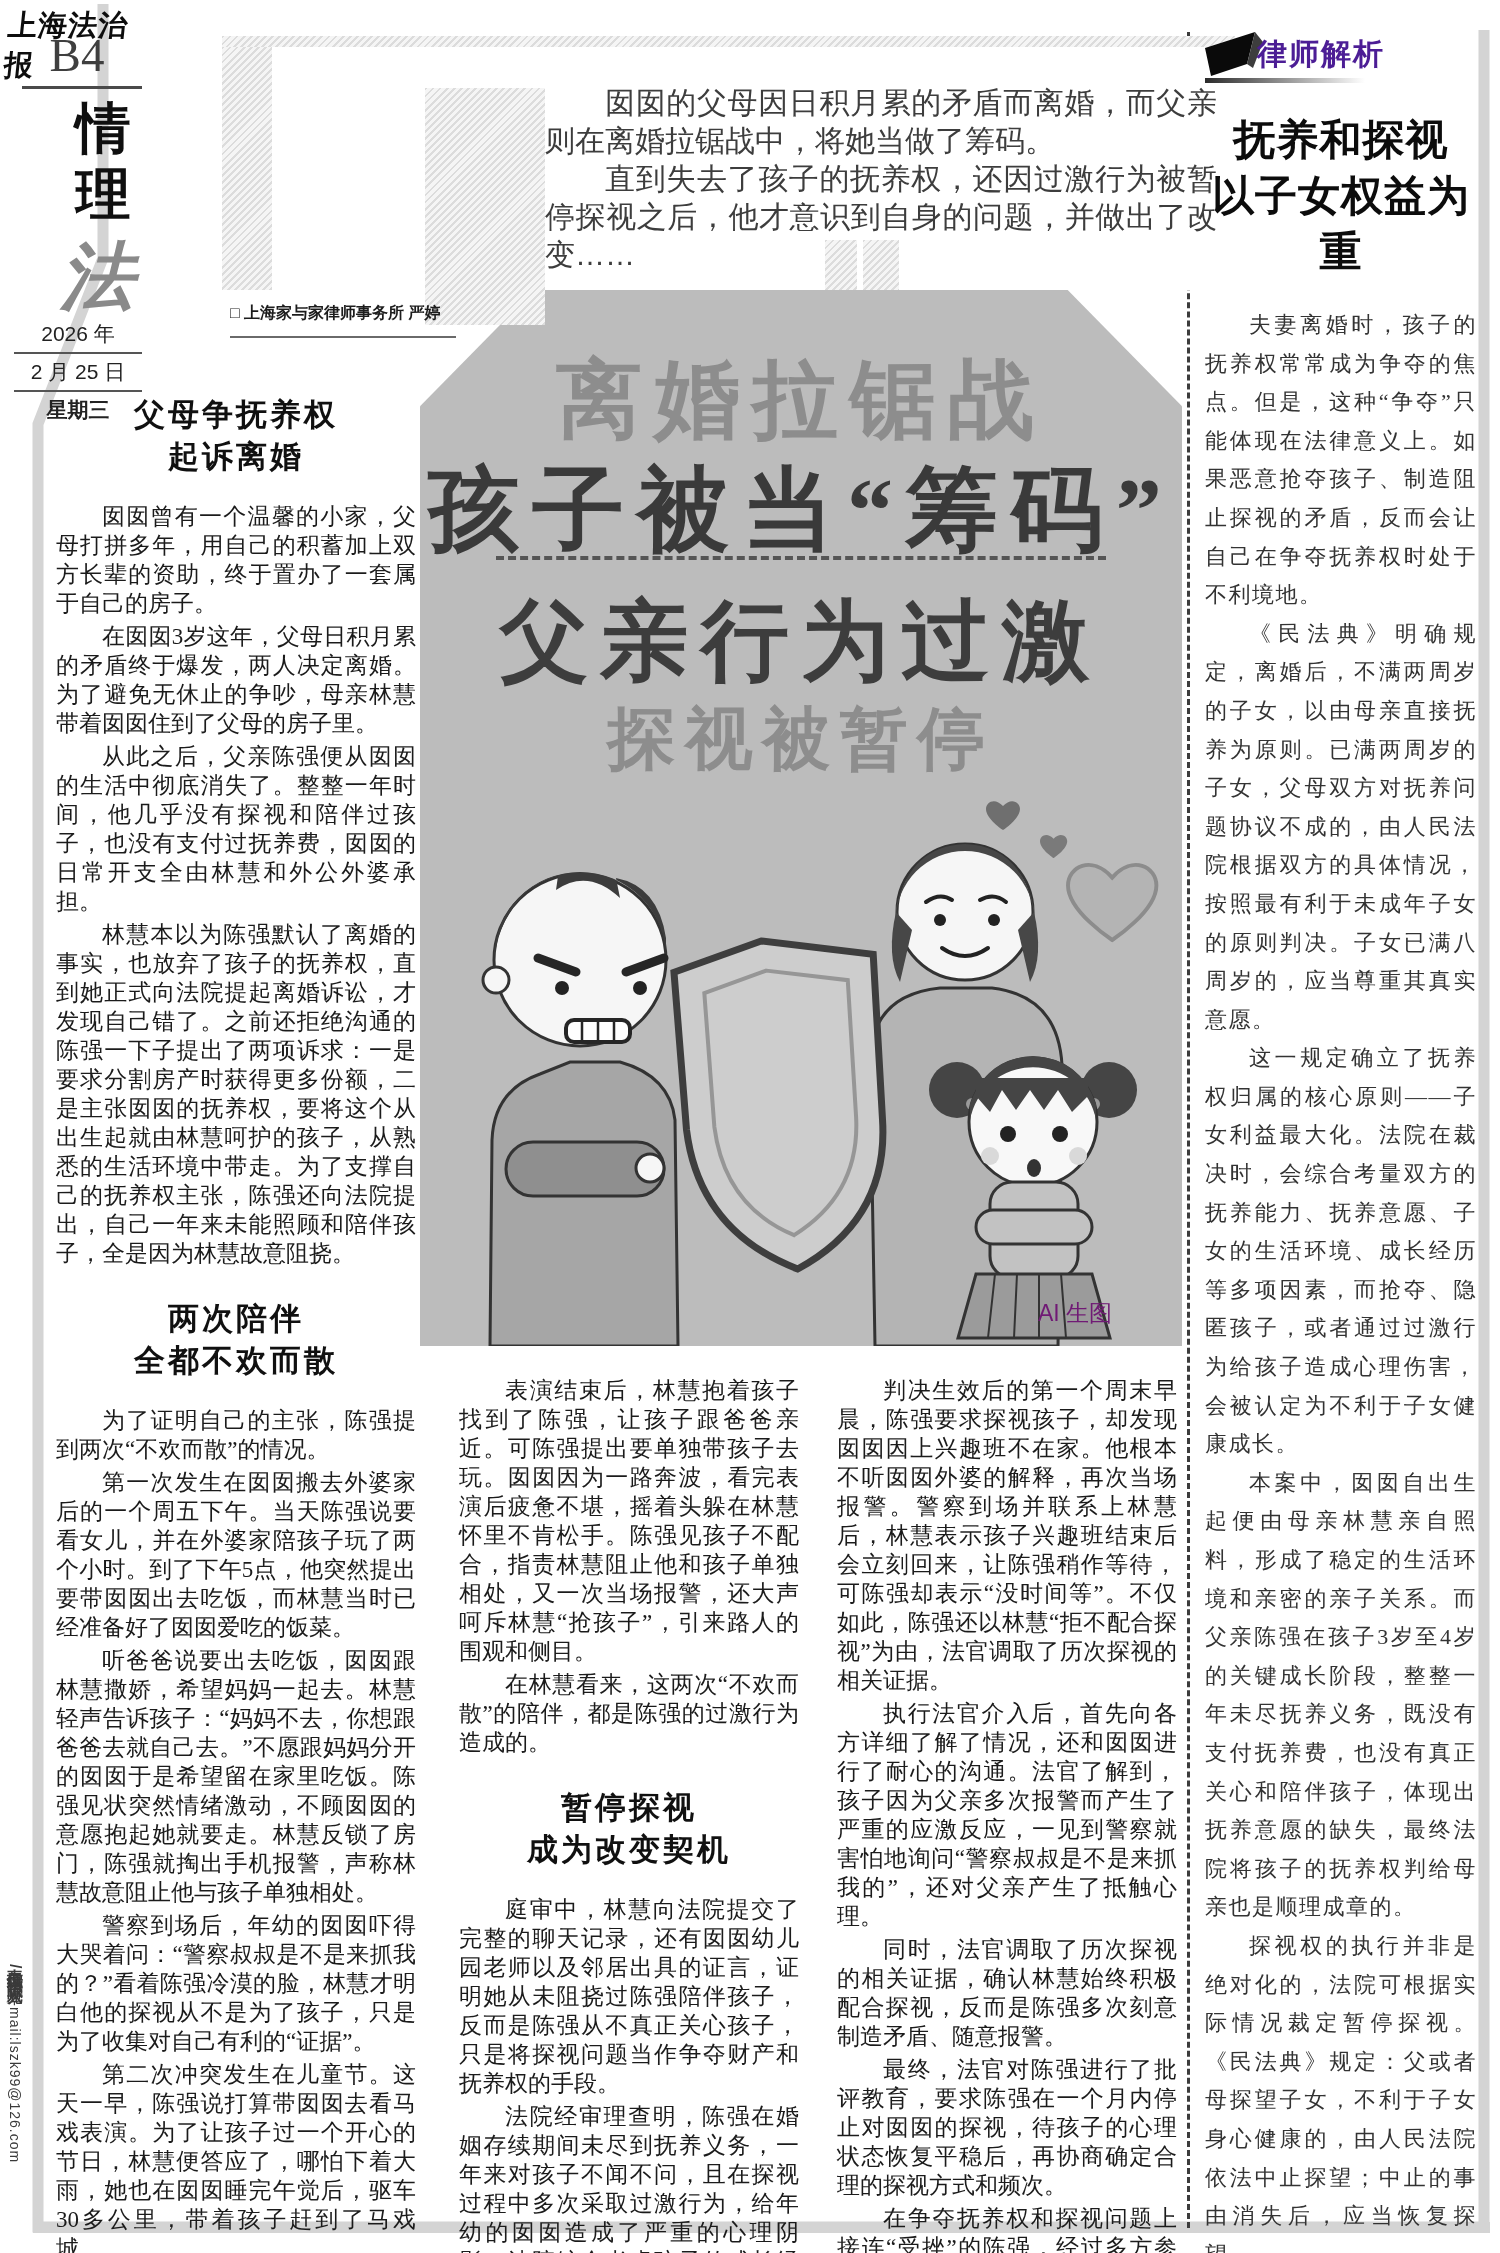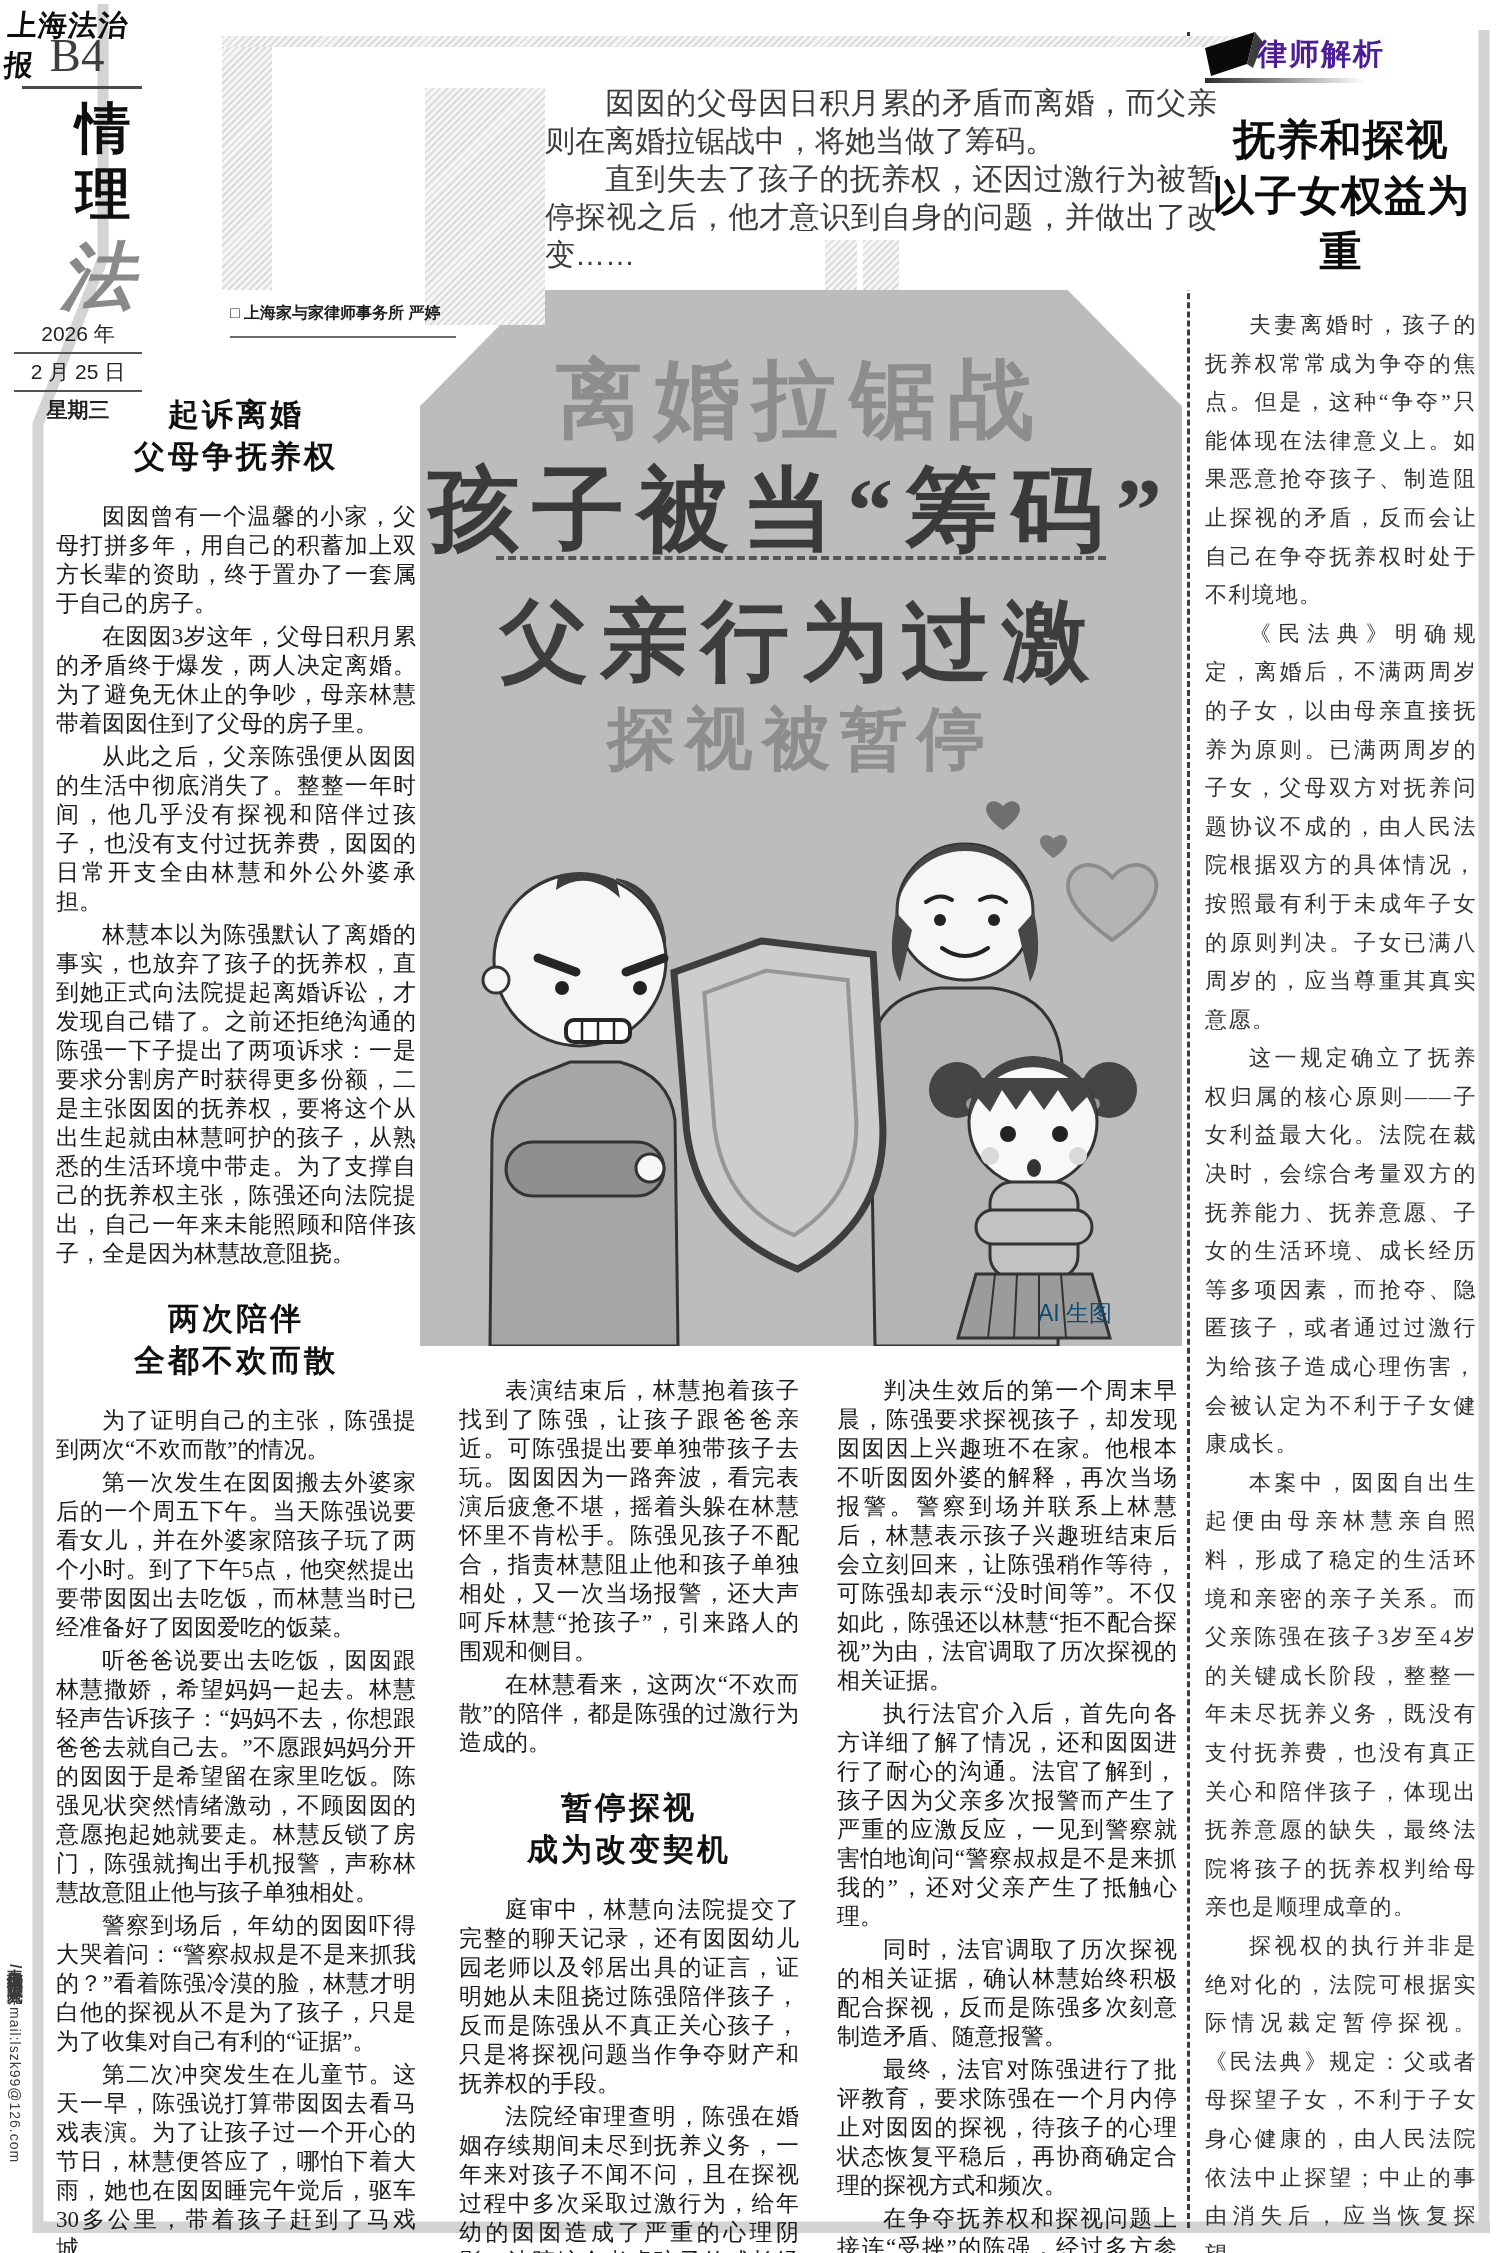--- a/index.html
+++ b/index.html
@@ -46,21 +46,21 @@
              clip-path:polygon(15% 0,85% 0,100% 11%,100% 100%,0 100%,0 11%);}
   .hl{position:absolute;left:0;width:762px;text-align:center;font-family:"Liberation Serif",serif;
       font-weight:bold;letter-spacing:0.14em;white-space:nowrap;}
   .hl1{top:52px;font-size:86px;color:#8d8d8d;}
   .hl2{top:158px;font-size:92px;color:#3a3a3a;}
   .hl-dash{position:absolute;left:76px;top:266px;width:610px;border-top:4px dashed #555;}
   .hl3{top:292px;font-size:88px;color:#3d3d3d;text-align:center;}
   .hl4{top:404px;font-size:68px;color:#8d8d8d;}
   .figure-svg{position:absolute;left:0;top:500px;}
   .fig-caption{position:absolute;left:560px;top:1008px;width:190px;text-align:center;
-               font-family:"Liberation Sans",sans-serif;font-size:23px;color:#0c4a6e;}
+               font-family:"Liberation Sans",sans-serif;font-size:23px;color:#701a75;}
   
   .col{position:absolute;text-align:justify;font-size:23px;line-height:29px;color:#1b1b1b;z-index:2;}
   .col p{margin:4px;text-indent:2em;}
   .col-left{left:52px;top:368px;width:368px;}
   .col-a{left:455px;top:1372px;width:348px;}
   .col-b{left:833px;top:1372px;width:348px;}
   .sec-h{font-family:"Liberation Sans",sans-serif;font-weight:bold;font-size:31px;line-height:42px;
          color:#101010;text-align:center;margin:0;padding:26px 0 20px 0;}
   .sec-h span{display:block;letter-spacing:3px;}
   
@@ -194,22 +194,22 @@
         <circle cx="220" cy="198" r="7" fill="#222"></circle>
         <rect x="146" y="230" width="64" height="22" rx="8" fill="#ffffff" stroke="#262626" stroke-width="4"></rect>
         <path d="M162,230 L162,252 M178,230 L178,252 M194,230 L194,252" stroke="#262626" stroke-width="2.5"></path>
       </g>
     </svg>
     <div class="fig-caption">AI 生图</div>
   </div>
 
   <div class="col col-left">
     <h2 class="sec-h">
+      <span>父母争抚养权</span>
       <span>起诉离婚</span>
-      <span>父母争抚养权</span>
     </h2>
     <p>囡囡曾有一个温馨的小家，父母打拼多年，用自己的积蓄加上双方长辈的资助，终于置办了一套属于自己的房子。</p>
     <p>在囡囡3岁这年，父母日积月累的矛盾终于爆发，两人决定离婚。为了避免无休止的争吵，母亲林慧带着囡囡住到了父母的房子里。</p>
     <p>从此之后，父亲陈强便从囡囡的生活中彻底消失了。整整一年时间，他几乎没有探视和陪伴过孩子，也没有支付过抚养费，囡囡的日常开支全由林慧和外公外婆承担。</p>
     <p>林慧本以为陈强默认了离婚的事实，也放弃了孩子的抚养权，直到她正式向法院提起离婚诉讼，才发现自己错了。之前还拒绝沟通的陈强一下子提出了两项诉求：一是要求分割房产时获得更多份额，二是主张囡囡的抚养权，要将这个从出生起就由林慧呵护的孩子，从熟悉的生活环境中带走。为了支撑自己的抚养权主张，陈强还向法院提出，自己一年来未能照顾和陪伴孩子，全是因为林慧故意阻挠。</p>
     <h2 class="sec-h">
       <span>两次陪伴</span>
       <span>全都不欢而散</span>
     </h2>
     <p>为了证明自己的主张，陈强提到两次“不欢而散”的情况。</p>

